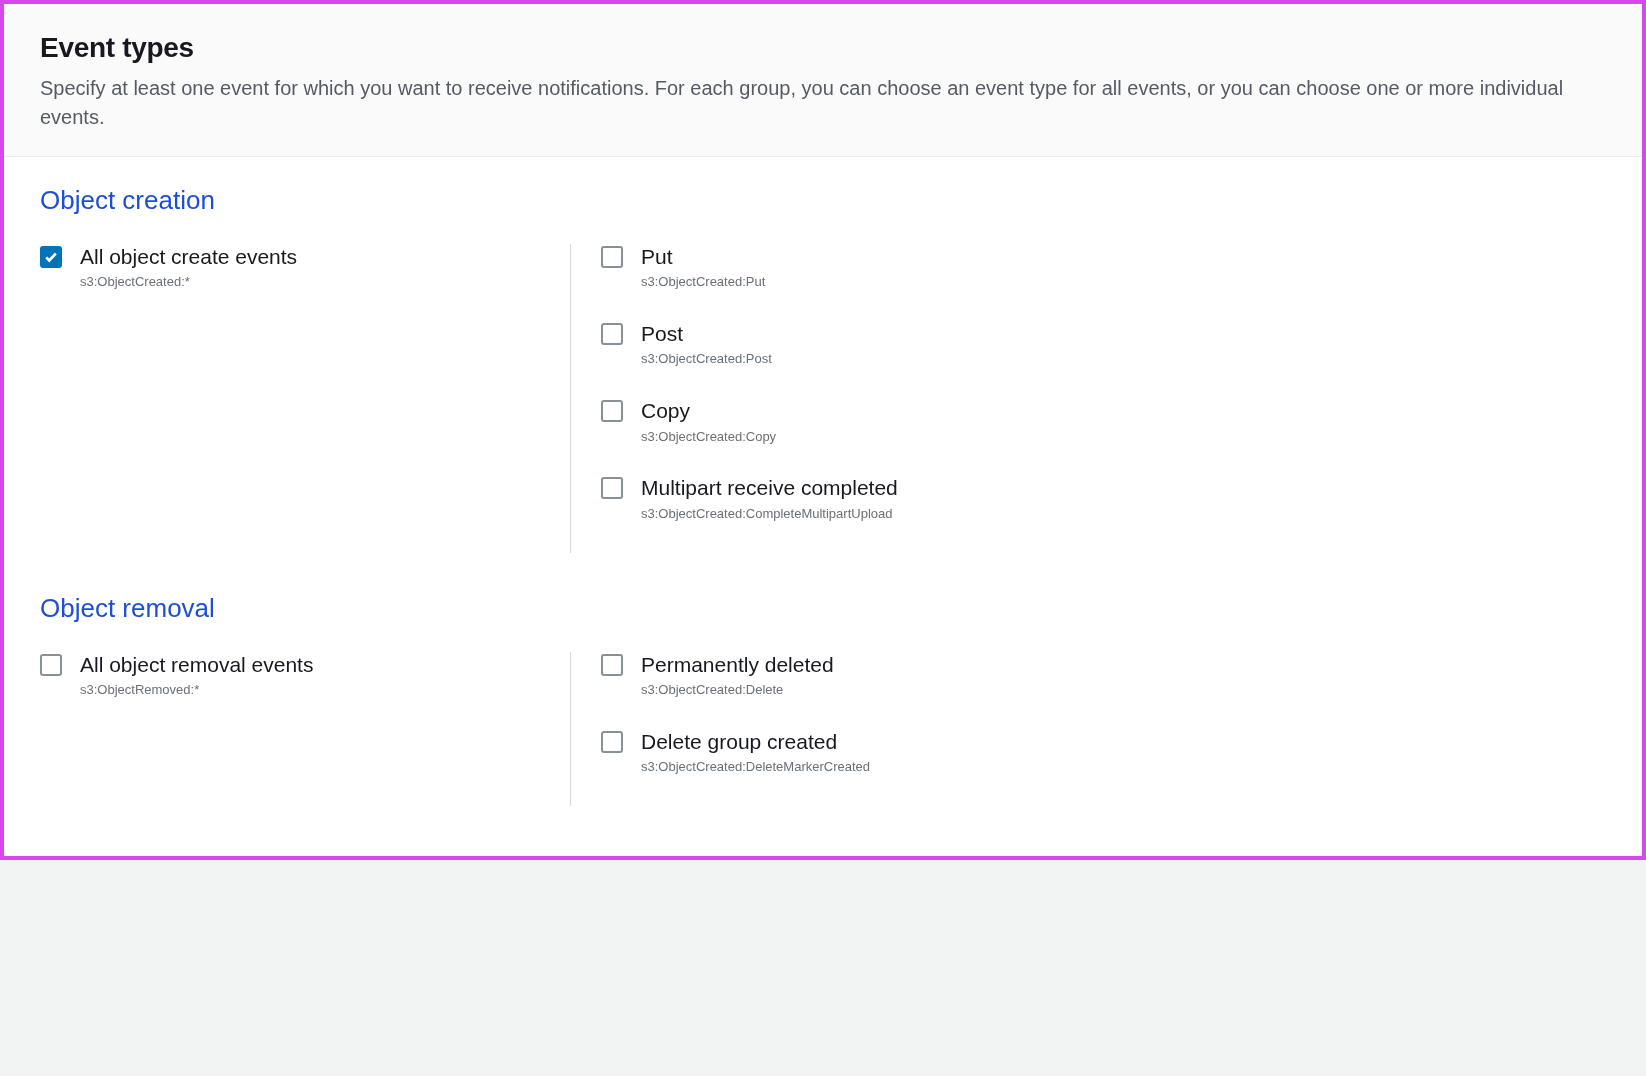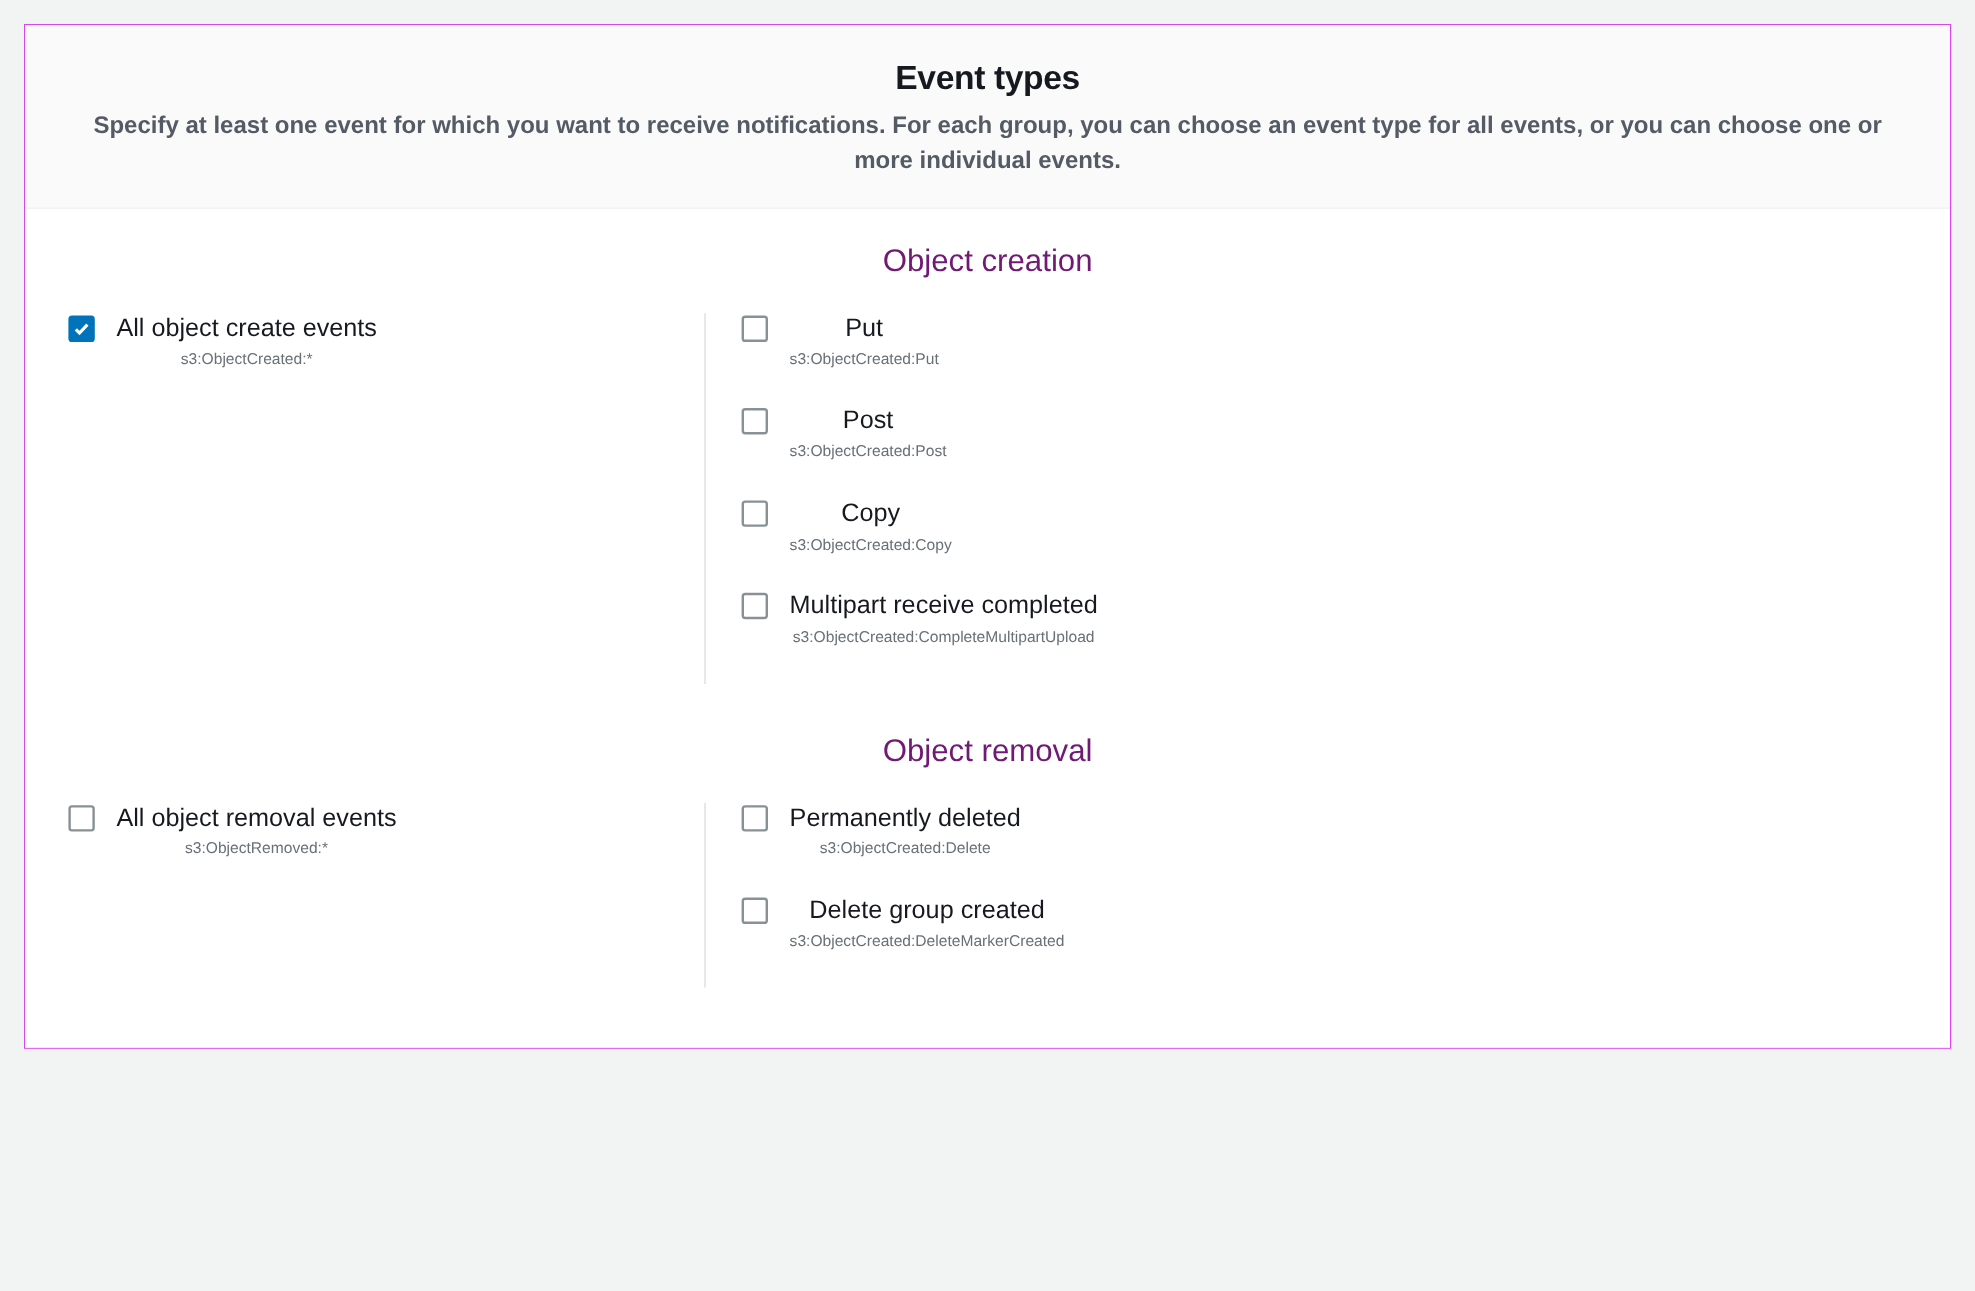--- a/index.html
+++ b/index.html
@@ -3,54 +3,51 @@
 <meta charset="utf-8">
 <style>
   * { box-sizing: border-box; margin: 0; padding: 0; }
   body {
     font-family: "Amazon Ember", "Helvetica Neue", Helvetica, Arial, sans-serif;
     background: #f2f3f3;
     color: #16191f;
     font-size: 14px;
   }
   .panel {
-    margin: 20px;
     background: #fff;
-    border: 1px solid #d946ef;
-    text-align: center;
+    border: 4px solid #d946ef;
   }
   .panel-header {
     padding: 28px 36px 24px 36px;
     border-bottom: 1px solid #eaeded;
     background: #fafafa;
   }
   .panel-title {
     font-size: 28px;
     font-weight: 700;
     color: #16191f;
     margin-bottom: 10px;
     letter-spacing: -0.3px;
   }
   .panel-desc {
     font-size: 20px;
     color: #545b64;
     line-height: 1.45;
-    font-weight: bold;
   }
   .panel-body {
     padding: 28px 36px 10px 36px;
     background: #fff;
   }
   .section {
     margin-bottom: 40px;
   }
   .section-title {
     font-size: 26px;
     font-weight: 400;
-    color: #701a75;
+    color: #1d4ed8;
     margin-bottom: 28px;
   }
   .two-col {
     display: flex;
     gap: 0;
   }
   .col-left {
     flex: 0 0 530px;
     padding-right: 30px;
   }

